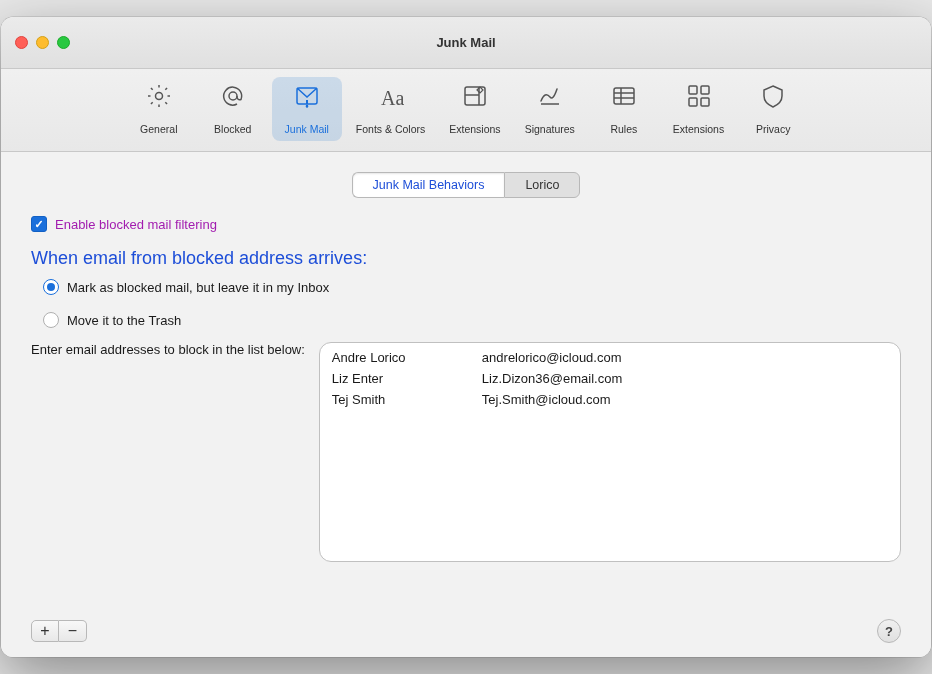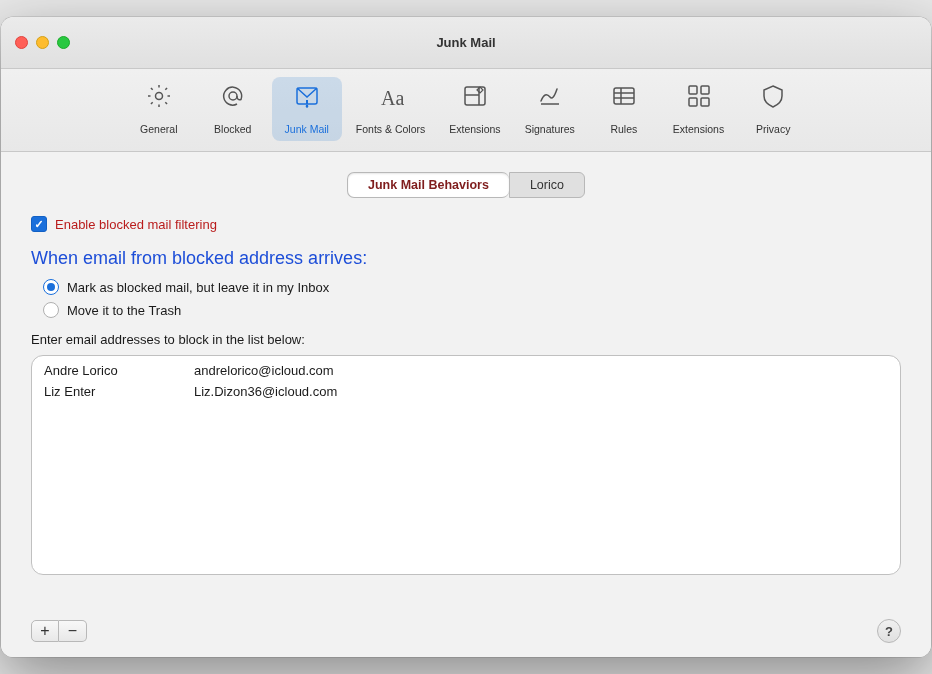--- a/index.html
+++ b/index.html
@@ -139,24 +139,23 @@
       border-right: none;
     }
 
     .tab-button:last-child {
       border-radius: 0 6px 6px 0;
     }
 
     .tab-button.active {
       background: #fff;
       border-color: #b8b8b8;
-      color: #7f1d1d;
-      font-weight: 700;
+      color: #1d4ed8;
+      font-weight: 400;
       box-shadow: inset 0 1px 2px rgba(0,0,0,0.1);
-      border-radius: 7px;
     }
 
     .section {
       display: flex;
       flex-direction: column;
       gap: 10px;
     }
 
     .checkbox-row {
       display: flex;
@@ -180,33 +179,33 @@
 
     .checkbox-custom .checkmark {
       color: white;
       font-size: 11px;
       line-height: 1;
       font-weight: 700;
     }
 
     .checkbox-label {
       font-size: 13px;
-      color: #b91c1c;
+      color: #a21caf;
     }
 
     .section-text {
       font-size: 18px;
       color: #1d4ed8;
       margin-bottom: 4px;
     }
 
     .radio-group {
       display: flex;
       flex-direction: column;
-      gap: 7px;
+      gap: 17px;
       padding-left: 12px;
     }
 
     .radio-row {
       display: flex;
       align-items: center;
       gap: 8px;
       cursor: pointer;
     }
 
@@ -234,22 +233,21 @@
       background: #1a6fdb;
     }
 
     .radio-label {
       font-size: 13px;
       color: #1a1a1a;
     }
 
     .list-section {
       display: flex;
-      flex-direction: column;
-      gap: 8px;
+      gap: 14px;
       margin-top: 4px;
     }
 
     .list-label {
       font-size: 13px;
       color: #1a1a1a;
     }
 
     .email-list {
       background: white;
@@ -489,21 +487,25 @@
 
       <div class="list-section">
         <span class="list-label">Enter email addresses to block in the list below:</span>
         <div class="email-list">
           <div class="email-row">
             <span class="email-name">Andre Lorico</span>
             <span class="email-address">andrelorico@icloud.com</span>
           </div>
           <div class="email-row">
             <span class="email-name">Liz Enter</span>
-            <span class="email-address">Liz.Dizon36@icloud.com</span>
+            <span class="email-address">Liz.Dizon36@email.com</span>
+          </div>
+          <div class="email-row">
+            <span class="email-name">Tej Smith</span>
+            <span class="email-address">Tej.Smith@icloud.com</span>
           </div>
         </div>
       </div>
 
     </div>
   </div>
 
   <div class="bottom-bar">
     <div class="list-controls">
       <button class="list-control-btn">+</button>

